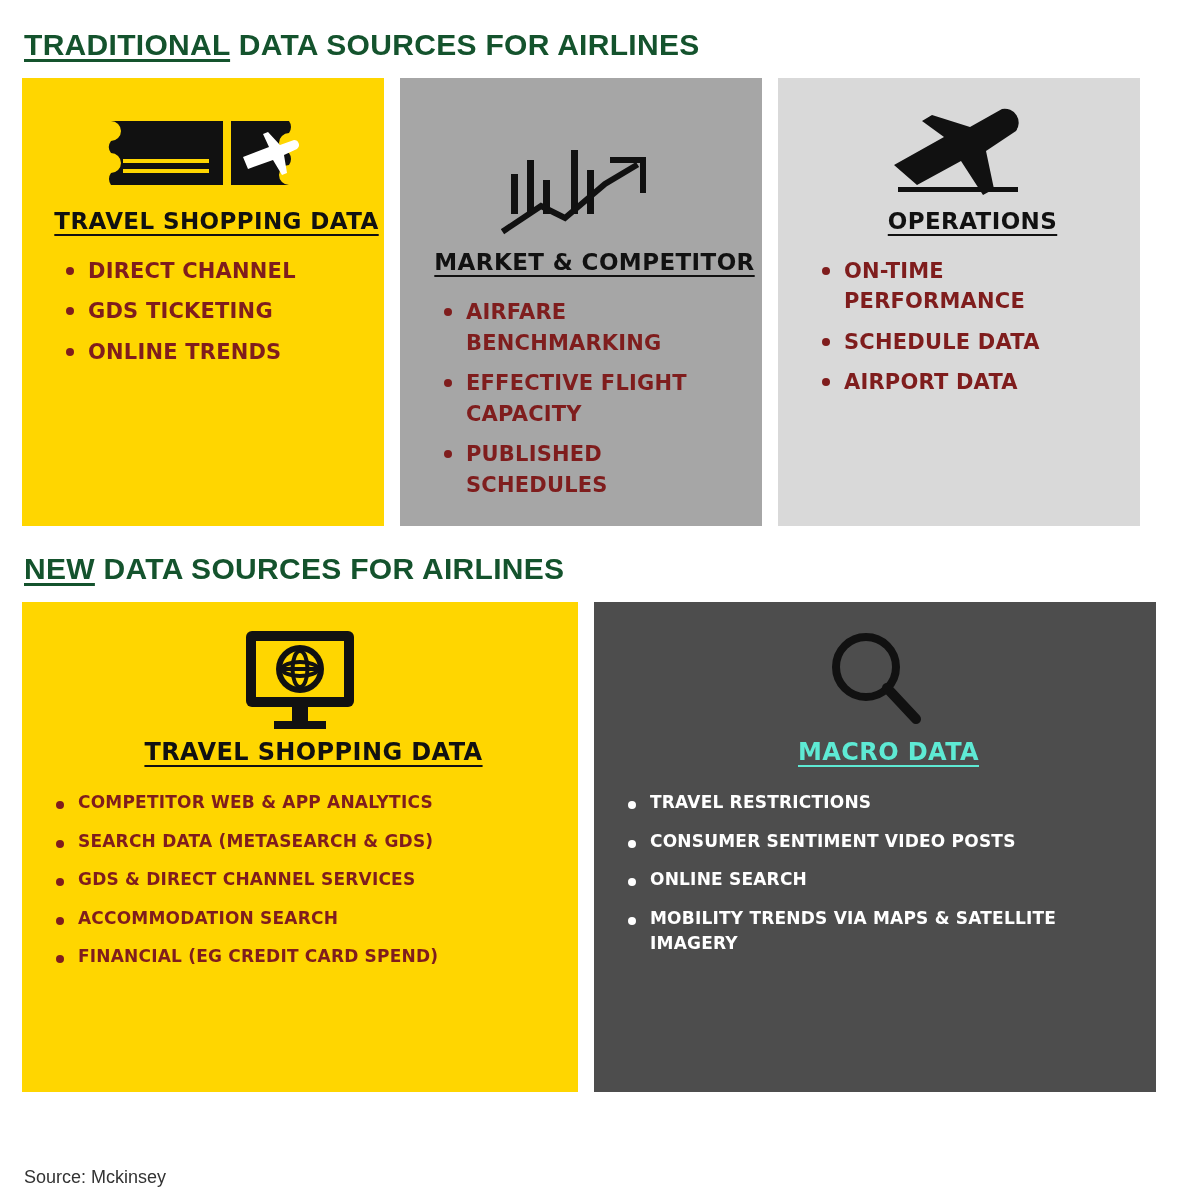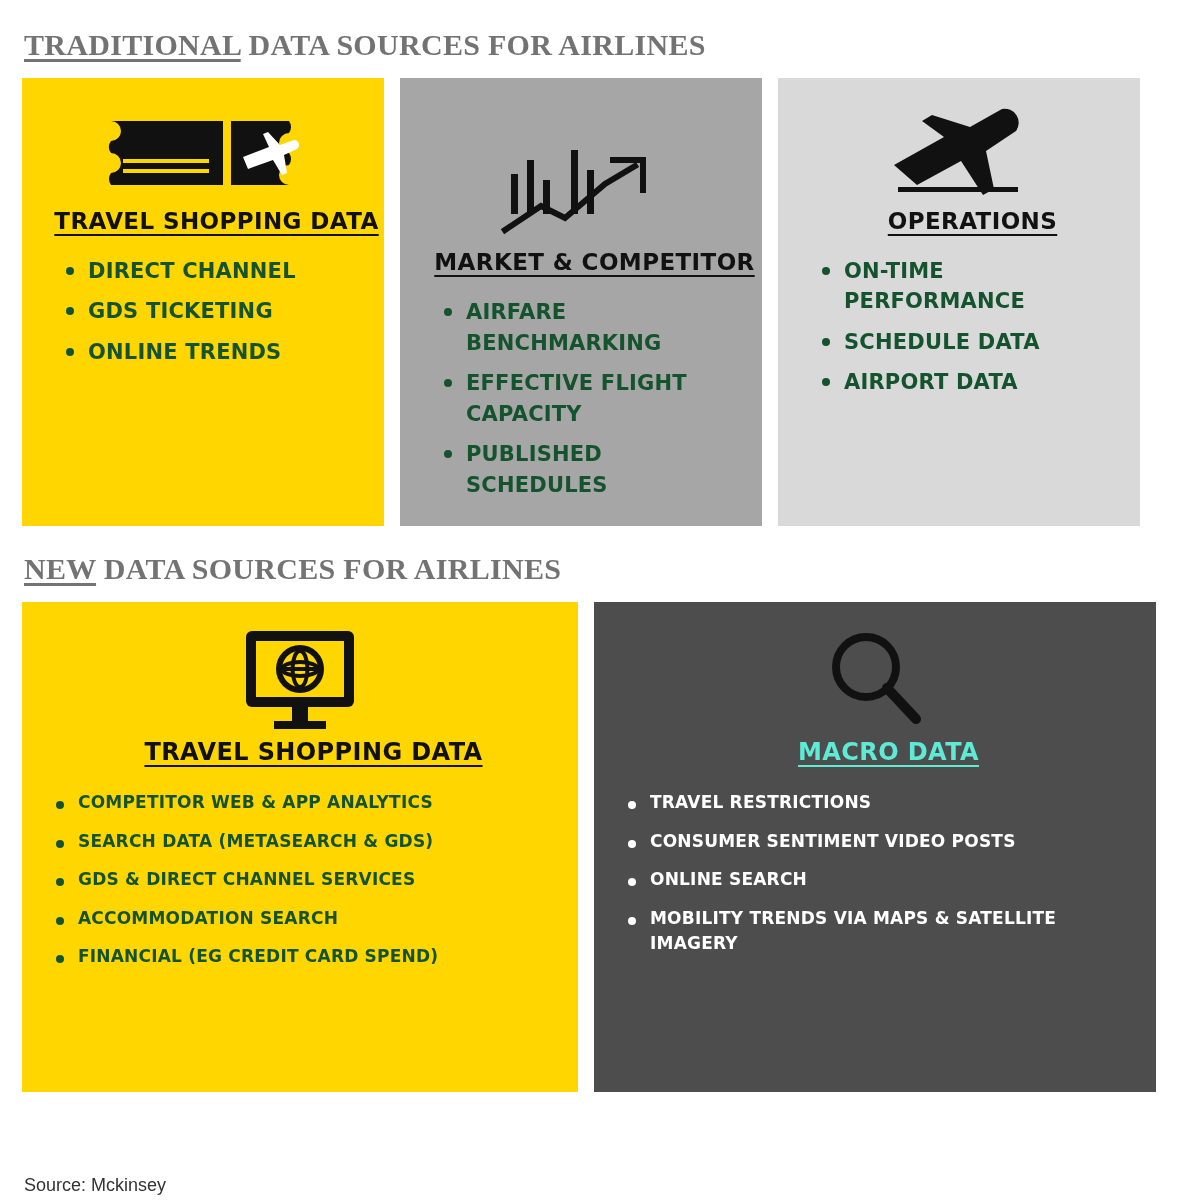--- a/index.html
+++ b/index.html
@@ -12,25 +12,25 @@
   .page {
     position: relative;
     width: 1200px;
     height: 1200px;
     padding: 22px 22px 0 22px;
     background: #ffffff;
   }
 
   
   .section-heading {
-    font-family: Liberation Serif, serif;
+    font-family: Liberation Sans, sans-serif;
     font-weight: bold;
     font-size: 30px;
     letter-spacing: 0.3px;
-    color: #737373;
+    color: #14532d;
     text-transform: uppercase;
     white-space: nowrap;
   }
   .section-heading .hl {
     text-decoration: underline;
     text-decoration-thickness: 3px;
     text-underline-offset: 4px;
   }
   #heading-traditional { margin: 6px 0 16px 2px; }
   #heading-new { margin: 26px 0 16px 2px; }
@@ -80,21 +80,21 @@
     width: 100%;
     padding-left: 26px;
   }
   ul.bullets li {
     position: relative;
     font-family: "DejaVu Sans", sans-serif;
     font-weight: bold;
     font-size: 21px;
     line-height: 1.45;
     letter-spacing: 0.2px;
-    color: #14532d;
+    color: #7f1d1d;
     text-transform: uppercase;
     margin-bottom: 10px;
     padding-left: 26px;
   }
   ul.bullets li::before {
     content: "";
     position: absolute;
     left: 4px;
     top: 11px;
     width: 8px;
@@ -113,21 +113,21 @@
   .card-new ul.bullets li {
     font-size: 17px;
     line-height: 1.5;
     margin-bottom: 13px;
   }
   .card-new ul.bullets { padding-left: 16px; }
 
   .source {
     position: absolute;
     left: 24px;
-    bottom: 4px;
+    bottom: 12px;
     font-family: "Liberation Sans", sans-serif;
     font-size: 18px;
     color: #333333;
   }
 
   svg { display: block; }
 </style>
 </head>
 <body>
 

